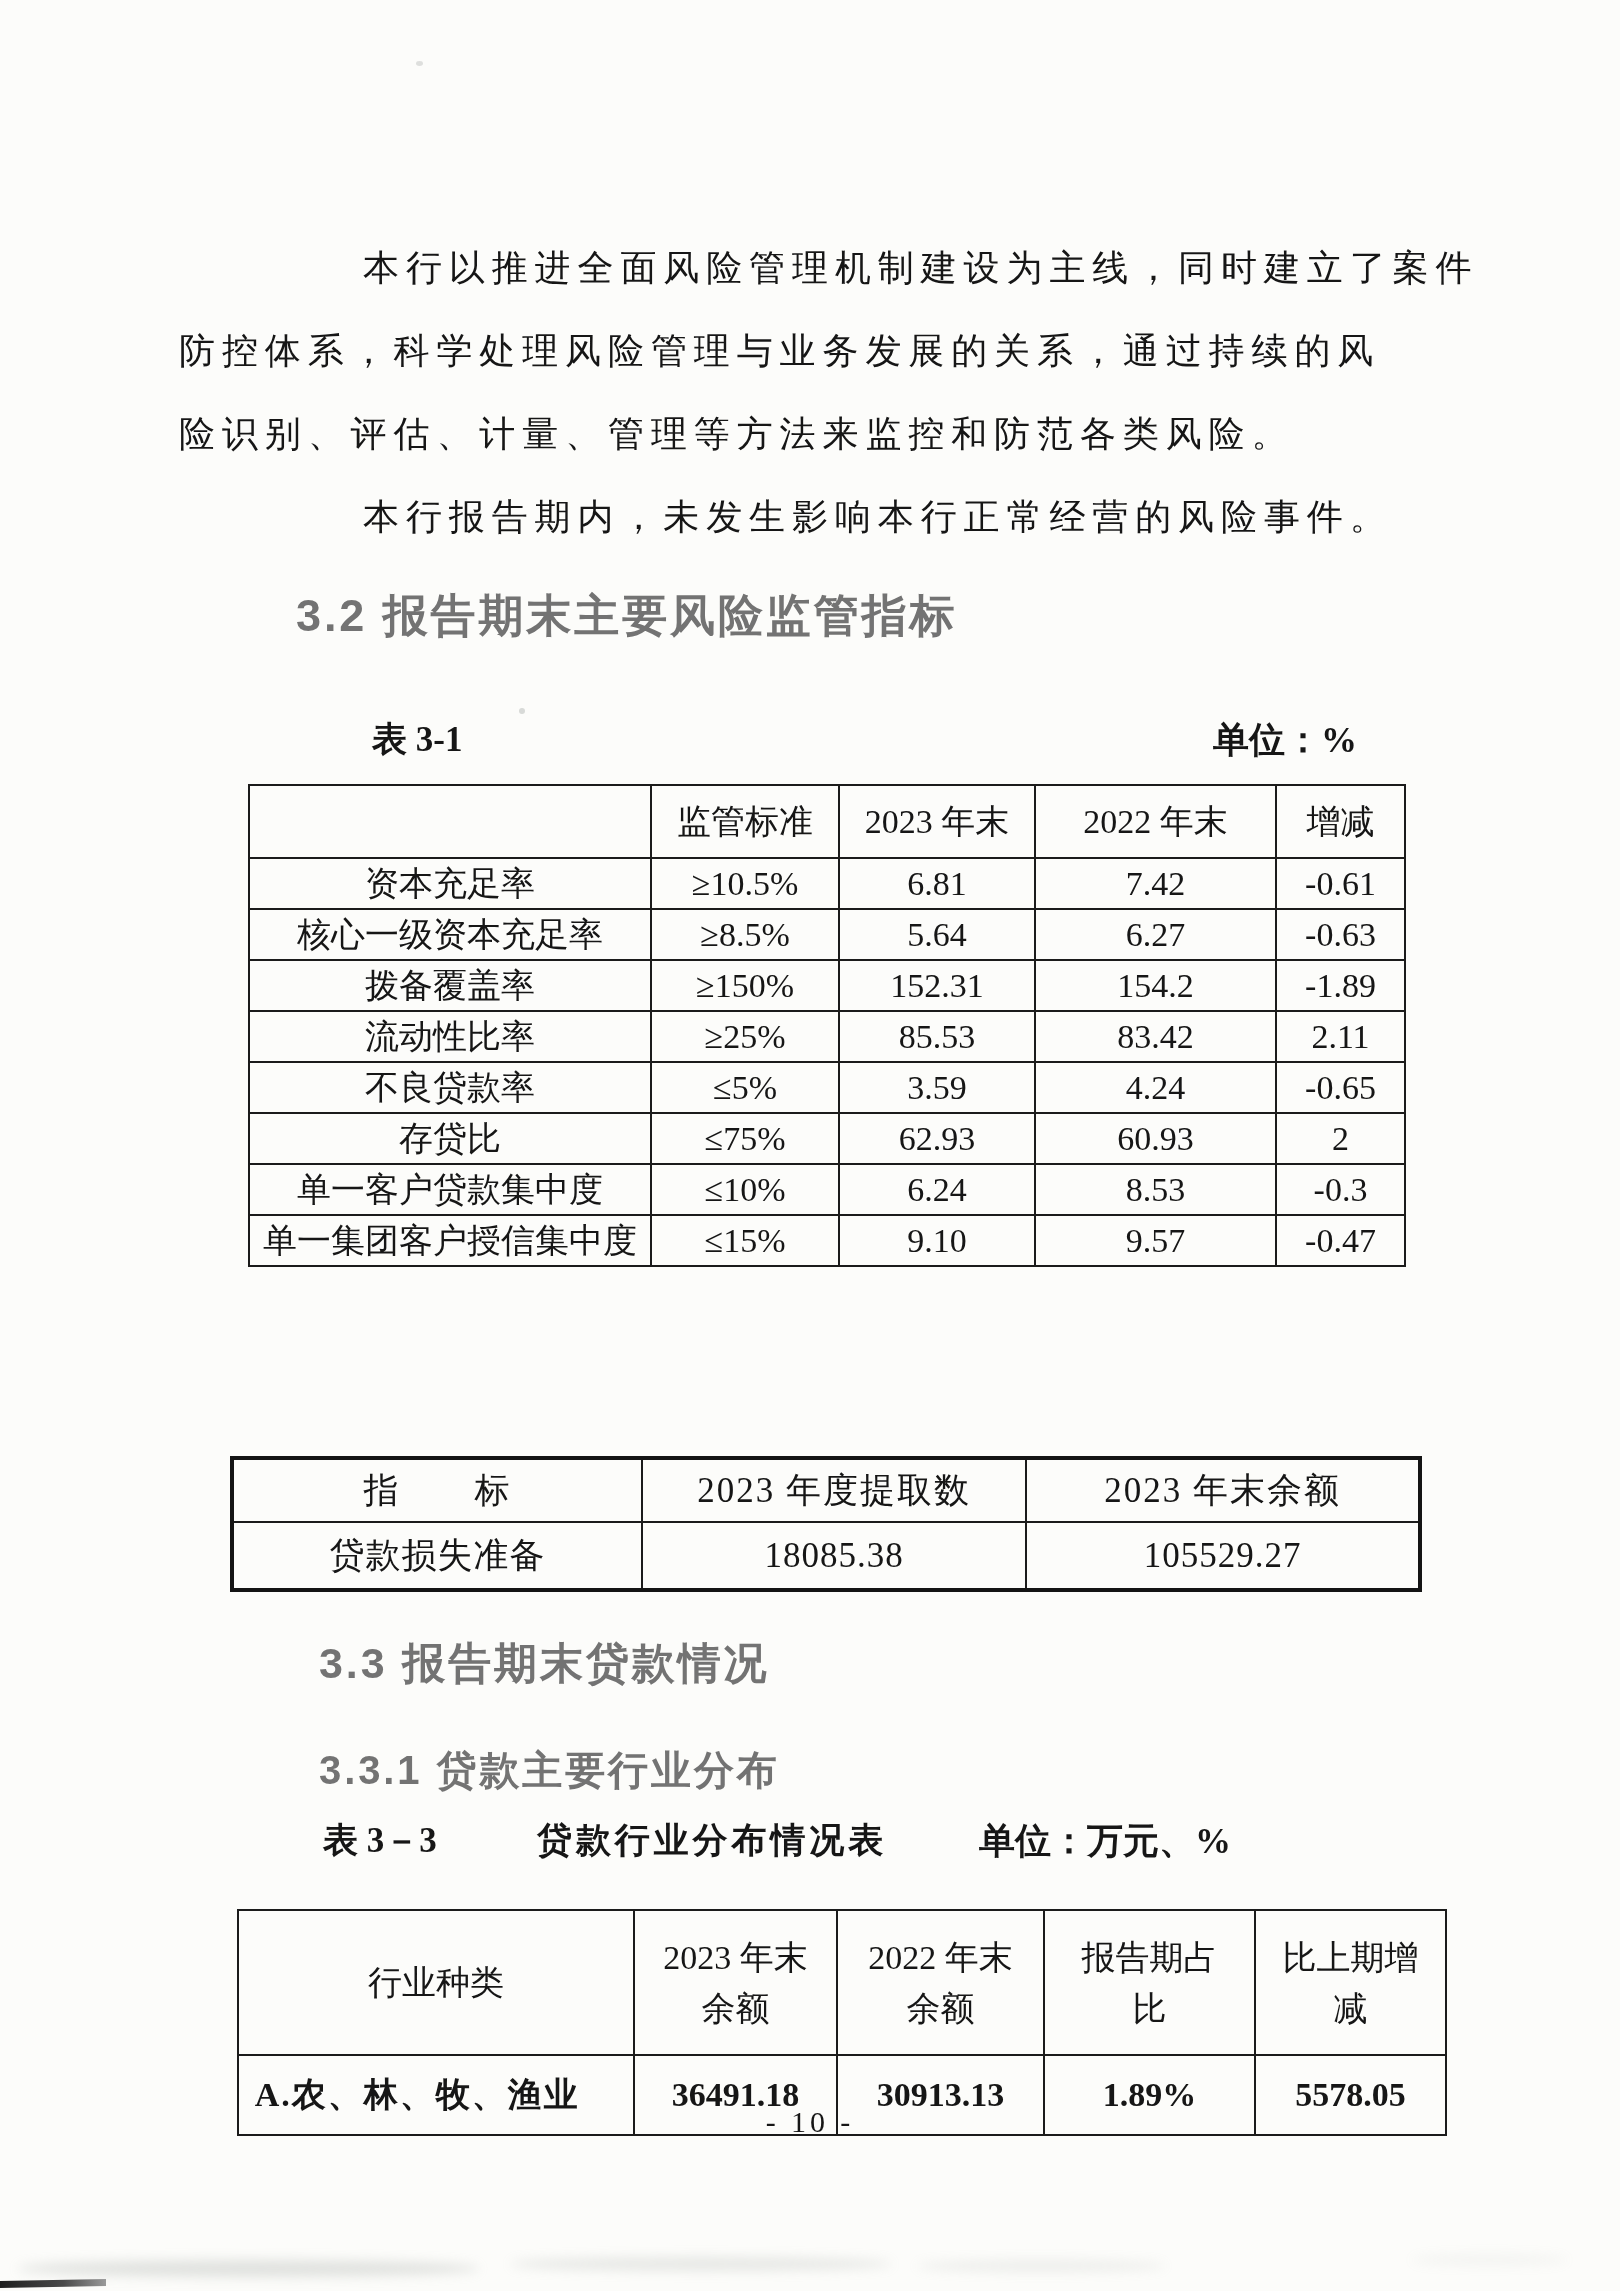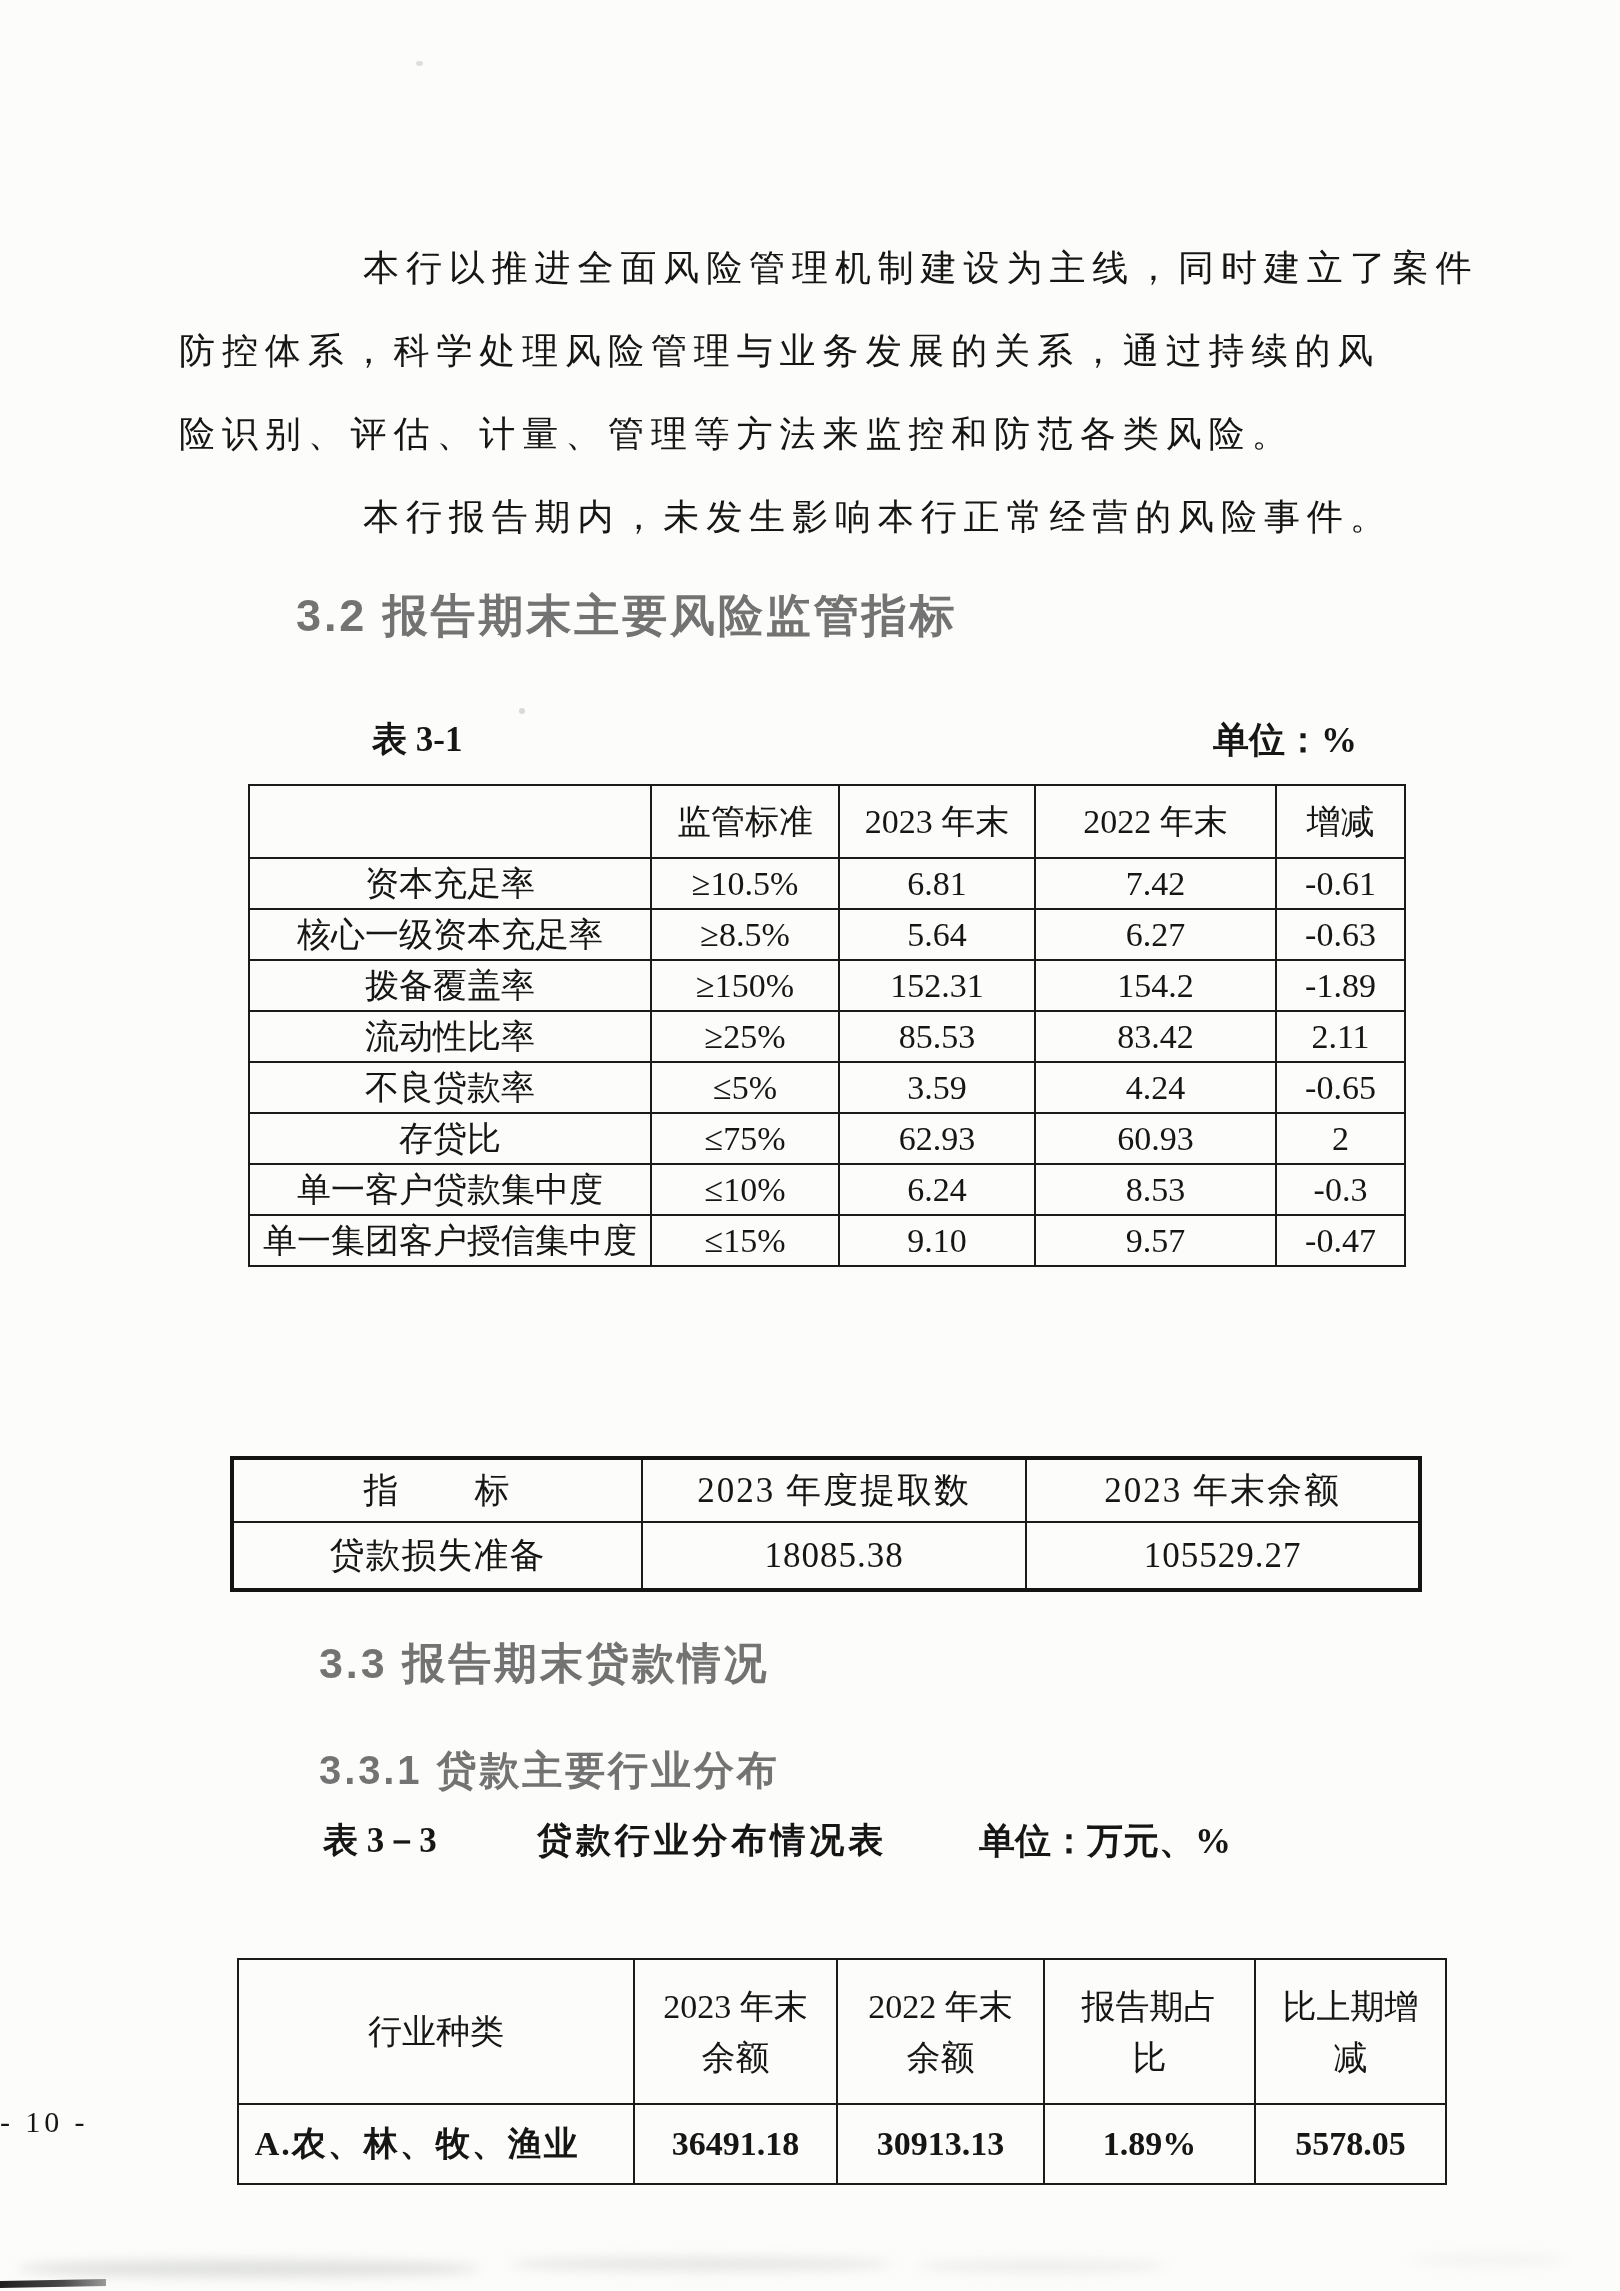--- a/index.html
+++ b/index.html
@@ -60,28 +60,28 @@
   }
   
   .t31{left:248px;top:784px;width:1157px;font-size:34px;}
   .t31 th{height:71px;}
   .t31 td{height:49px;}
   
   .t32{left:230px;top:1456px;width:1188px;font-size:35px;border:4.9px solid #141414;}
   .t32 th{height:61px;letter-spacing:2px;}
   .t32 td{height:65px;letter-spacing:1px;}
   
-  .t33{left:237px;top:1958px;width:1208px;font-size:34px;border:2.9px solid #161616;}
+  .t33{left:237px;top:1909px;width:1208px;font-size:34px;border:2.9px solid #161616;}
   .t33 th{height:143px;line-height:1.5;}
   .t33 td{height:78px;font-weight:bold;}
   .t33 tbody .col-0{text-align:left;padding-left:15.7px;letter-spacing:2px;}
   
   .page-number{
     position:absolute;left:0;top:2105px;width:1620px;
-    font-size:30px;letter-spacing:3.9px;
+    text-align:center;font-size:30px;letter-spacing:3.9px;
   }
   
   .smudge{position:absolute;background:#a9aea9;border-radius:50%;filter:blur(5.9px);}
   .sm1{left:17.6px;top:2260px;width:461px;height:16.7px;opacity:.33;}
   .sm2{left:510px;top:2257px;width:382px;height:13.7px;opacity:.26;}
   .sm3{left:916px;top:2260px;width:250px;height:11.8px;opacity:.18;}
   .sm4{left:1411px;top:2254px;width:157px;height:11.8px;opacity:.10;}
   .corner-line{
     position:absolute;left:0;top:2280px;width:106px;height:6.9px;
     background:linear-gradient(90deg,#1f1f1f 0%,#4a4a4a 60%,#9a9a9a 100%);

